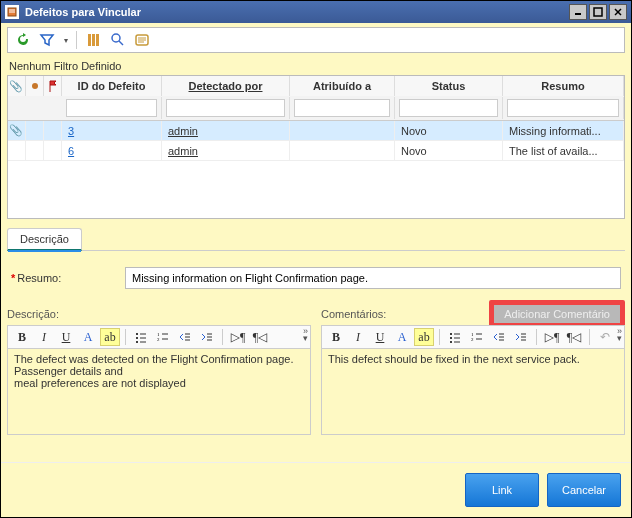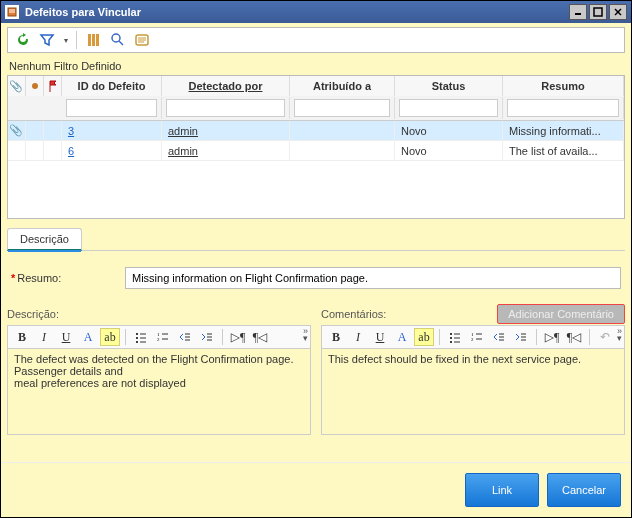--- a/index.html
+++ b/index.html
@@ -46,21 +46,21 @@
 
   .summary-line { display:flex; align-items:center; margin:16px 10px 6px 10px; gap:4px; }
   .summary-line .req { color:#d00; font-weight:bold; margin-right:2px; }
   .summary-line label { width:110px; }
   .summary-input { flex:1; height:22px; border:1px solid #bbb; padding:0 6px; font-size:11px; }
 
   .split { display:flex; margin:8px 6px 0 6px; gap:10px; }
   .panel { flex:1; display:flex; flex-direction:column; }
   .panel-head { display:flex; align-items:center; justify-content:space-between; height:22px; }
   .panel-head .title { color:#555; }
-  .btn-disabled { background:#b8b8b8; color:#eee; border:1px solid #ef4444; padding:3px 10px; border-radius:2px; font-size:11px; cursor:default; }
+  .btn-disabled { background:#b8b8b8; color:#eee; border:5px solid #ef4444; padding:3px 10px; border-radius:2px; font-size:11px; cursor:default; }
 
   .rich-toolbar { height:24px; border:1px solid #ccc; display:flex; align-items:center; padding:0 4px; gap:2px; background:#fafafa; overflow:hidden; position:relative; }
   .rbtn { width:20px; height:18px; display:flex; align-items:center; justify-content:center; font-family:"Times New Roman",serif; font-size:12px; cursor:pointer; color:#333; border:1px solid transparent; }
   .rbtn.bold { font-weight:bold; }
   .rbtn.italic { font-style:italic; }
   .rbtn.under { text-decoration:underline; }
   .rbtn.font-a { color:#2a60d0; }
   .rbtn.hilite { background:#ffff99; border:1px solid #d8d070; }
   .rbtn svg { width:14px; height:14px; }
   .rich-toolbar .more { position:absolute; right:2px; top:2px; font-size:9px; color:#555; display:flex; flex-direction:column; line-height:7px; cursor:pointer; }
@@ -329,21 +329,21 @@
               <line x1="7" y1="10" x2="12" y2="10" stroke="#333"></line>
             </svg>
           </div>
         <div class="rsep"></div>
         <div class="rbtn">▷¶</div>
         <div class="rbtn">¶◁</div>
         <div class="rsep"></div>
         <div class="rbtn" style="opacity:.4">↶</div>
         <div class="more">»<span>▾</span></div>
       </div>
-      <div class="rich-body"><span>This defect should be fixed in the next service page.</span></div>
+      <div class="rich-body"><span>This defect should be fixed in the next service pack.</span></div>
     </div>
   </div>
 
   <div class="footer">
     <button class="btn">Link</button>
     <button class="btn">Cancelar</button>
   </div>
 </div>
 
 </body></html>

